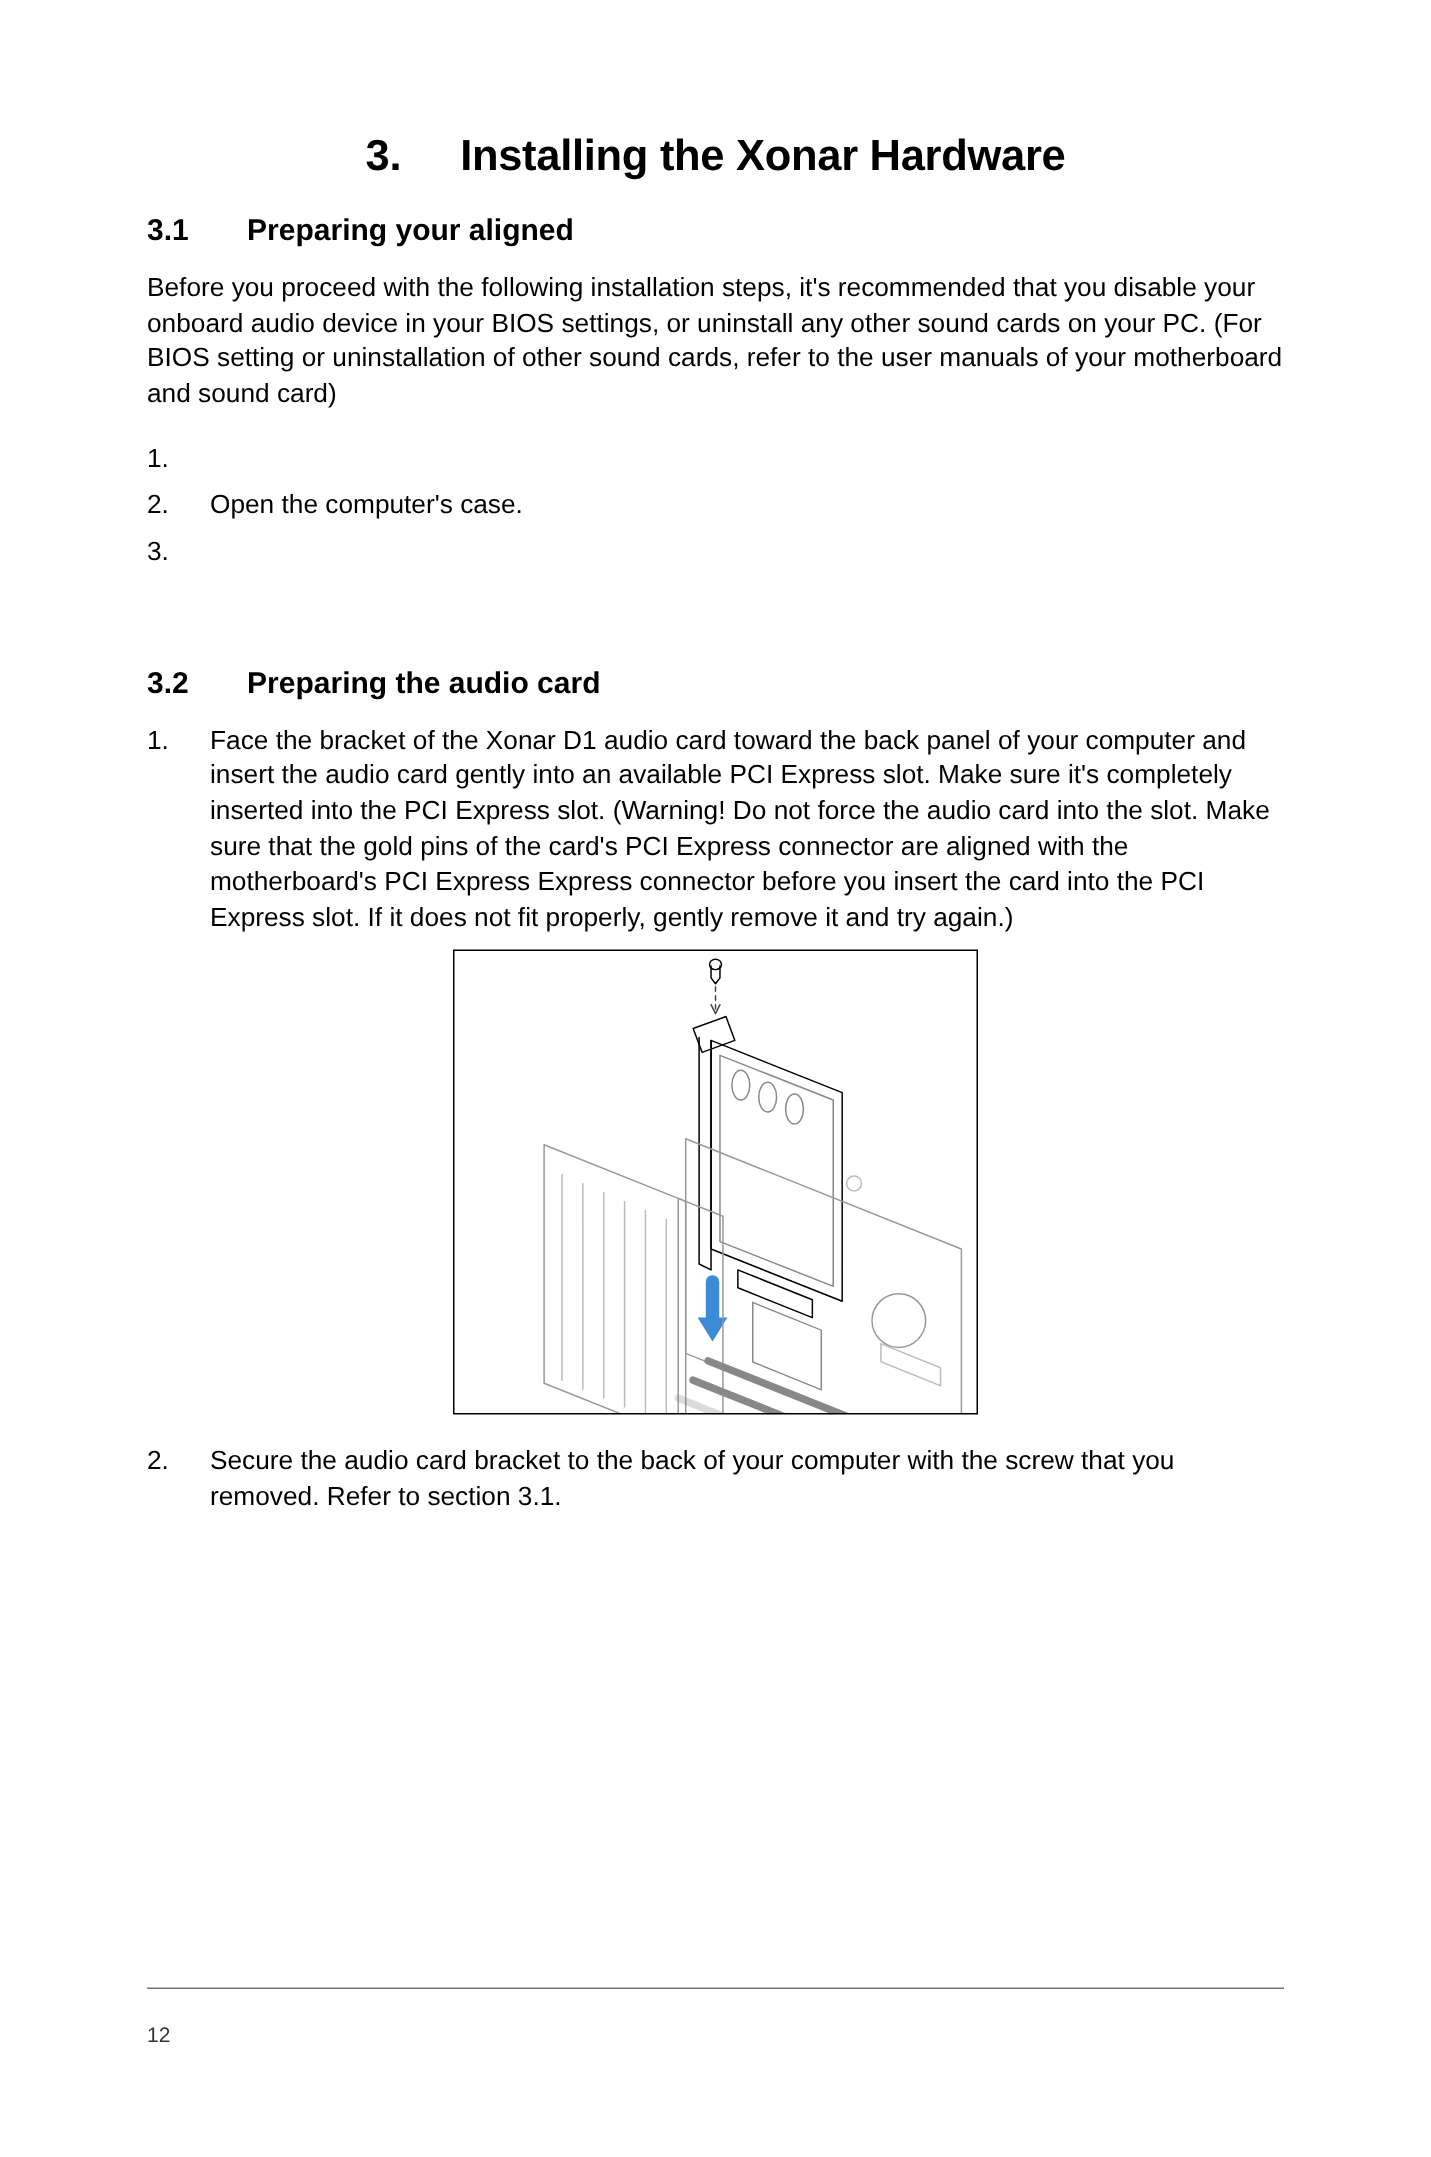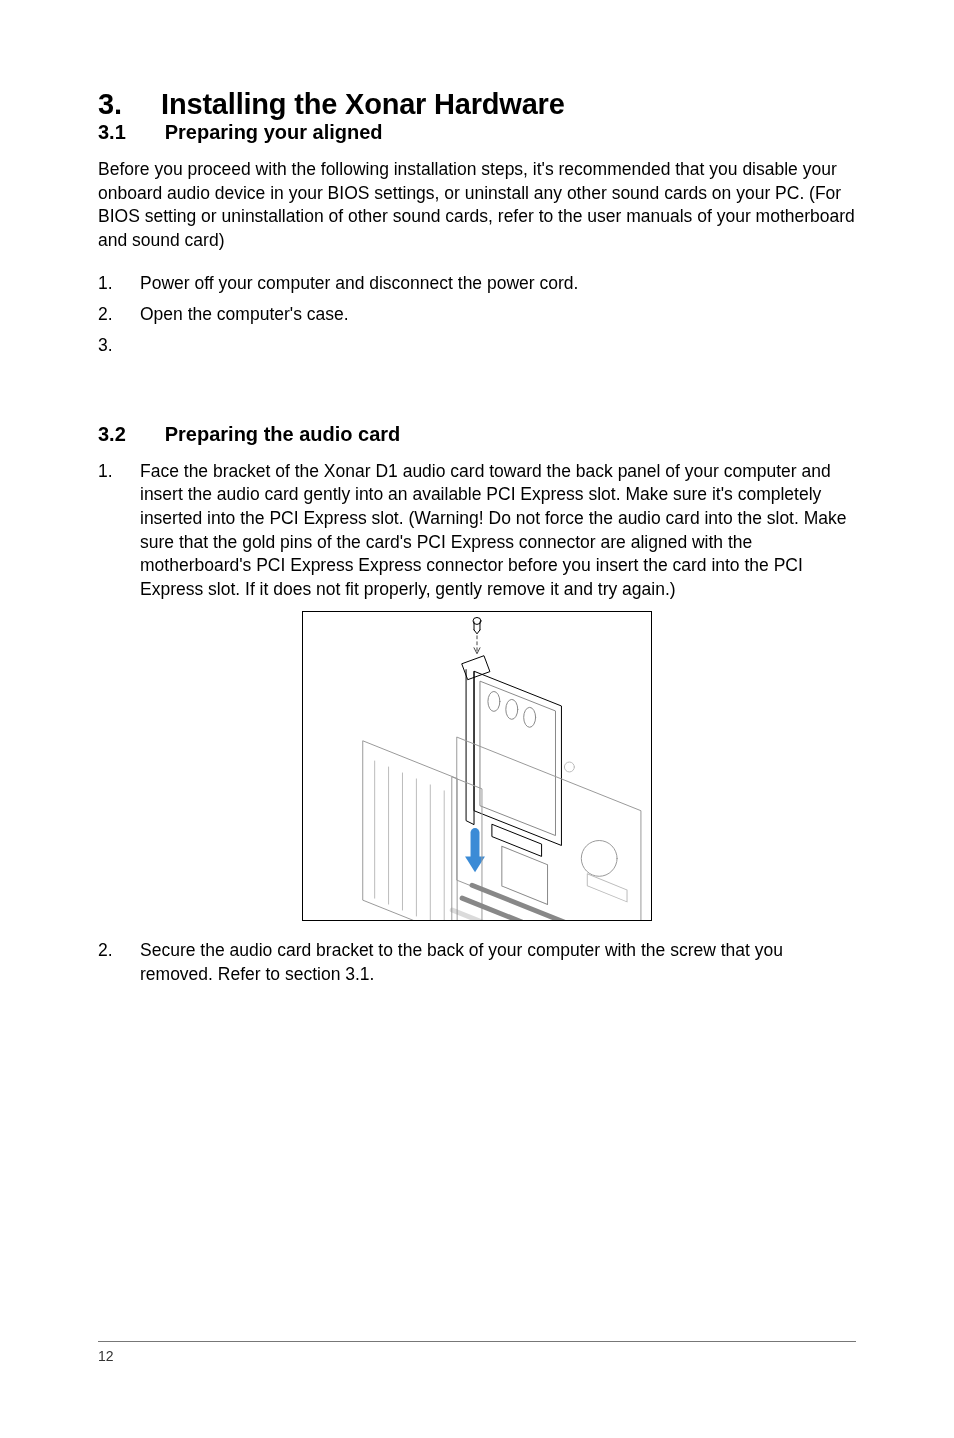--- a/index.html
+++ b/index.html
@@ -10,21 +10,23 @@
     width: 954px;
     height: 1438px;
     position: relative;
     padding: 88px 98px 0 98px;
   }
   h1 {
     font-family: Verdana, Geneva, sans-serif;
     font-weight: 700;
     font-size: 29px;
     color: #000;
+    margin-bottom: 22px;
     letter-spacing: -0.2px;
+    text-align: center;
   }
   h2 {
     font-family: Arial, Helvetica, sans-serif;
     font-weight: 700;
     font-size: 20px;
     margin-bottom: 14px;
   }
   p.intro {
     font-size: 17.5px;
     line-height: 1.35;
@@ -67,21 +69,21 @@
     display: inline-block;
     width: 350px;
     height: 310px;
   }
   .footer {
     position: absolute;
     bottom: 74px;
     left: 98px;
     right: 98px;
     border-top: 1px solid #777;
-    padding-top: 6px;
+    padding-top: 22px;
     display: flex;
     align-items: baseline;
     font-size: 14px;
     color: #333;
   }
   .footer .pg { width: 34px; }
   .footer .title { flex: 1; text-align: center; margin-left: -34px; }
 </style>
 </head>
 <body>
@@ -92,21 +94,20 @@
 
 <h2>
   <span>3.1</span>&nbsp;&nbsp;&nbsp;&nbsp;&nbsp;&nbsp;&nbsp;<span>Preparing your aligned</span>
 </h2>
 
 <p class="intro">Before you proceed with the following installation steps, it's recommended that you disable your onboard audio device in your BIOS settings, or uninstall any other sound cards on your PC. (For BIOS setting or uninstallation of other sound cards, refer to the user manuals of your motherboard and sound card)</p>
 
 <ol class="steps">
   <li>
       <span class="num">1.</span>
-      <span>Power off your computer and disconnect the power cord.</span>
     </li>
   <li>
       <span class="num">2.</span>
       <span>Open the computer's case.</span>
     </li>
   <li>
       <span class="num">3.</span>
     </li>
 </ol>
 

